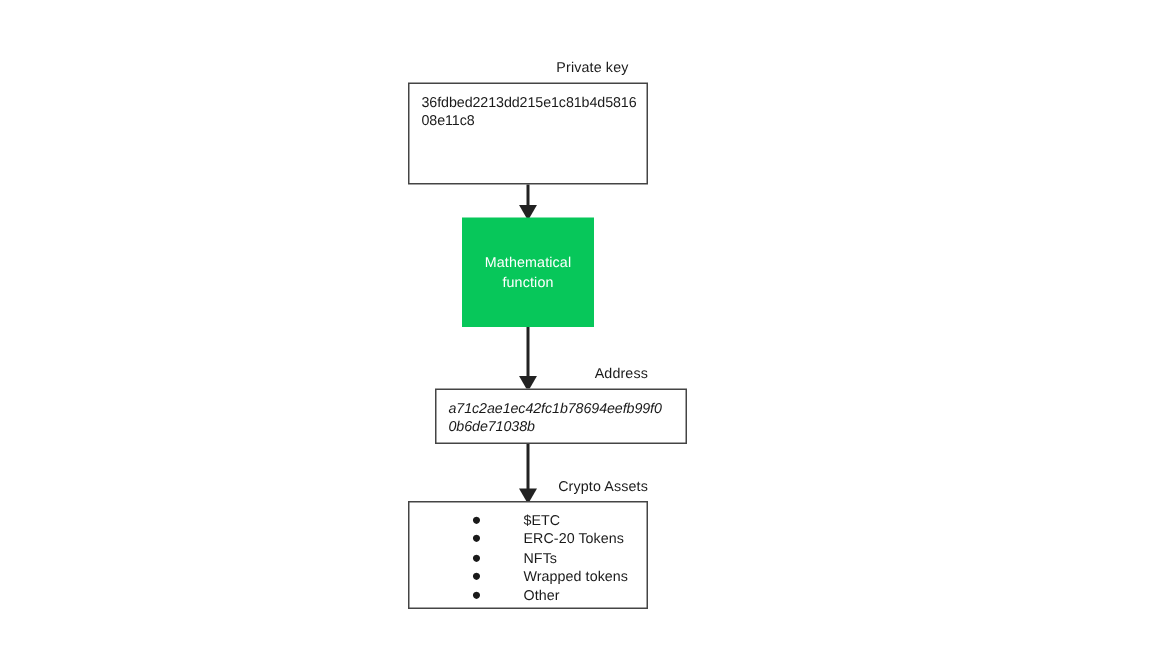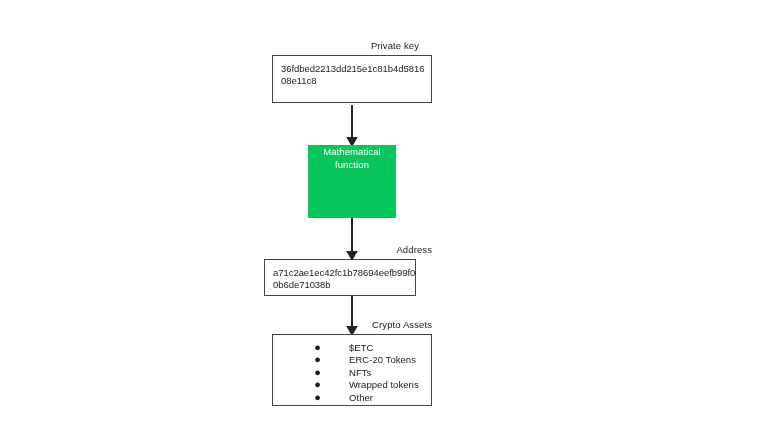--- a/index.html
+++ b/index.html
@@ -40,21 +40,21 @@
     text-align: right;
     white-space: nowrap;
     letter-spacing: 0.1px;
   }
 
   
   #private-key-box {
     left: 272px;
     top: 55px;
     width: 160px;
-    height: 48px;
+    height: 68px;
   }
   #private-key-label {
     left: 299px;
     top: 40px;
     width: 120px;
   }
   .hex-text {
     position: absolute;
     left: 8px;
     top: 7px;
@@ -68,38 +68,39 @@
 
   
   #function-box {
     position: absolute;
     left: 308px;
     top: 145px;
     width: 88px;
     height: 73px;
     background: #07c75a;
     display: flex;
-    align-items: flex-start;
+    align-items: center;
     justify-content: center;
   }
   #function-label {
     color: #ffffff;
     font-size: 9.5px;
     line-height: 13px;
     text-align: center;
     white-space: pre-line;
     letter-spacing: 0.1px;
   }
 
   
   #address-box {
-    left: 264px;
+    left: 290px;
     top: 259px;
-    width: 152px;
+    width: 168px;
     height: 37px;
+    font-style: italic;
   }
   #address-label {
     left: 332px;
     top: 244px;
     width: 100px;
   }
 
   
   #crypto-box {
     left: 272px;

